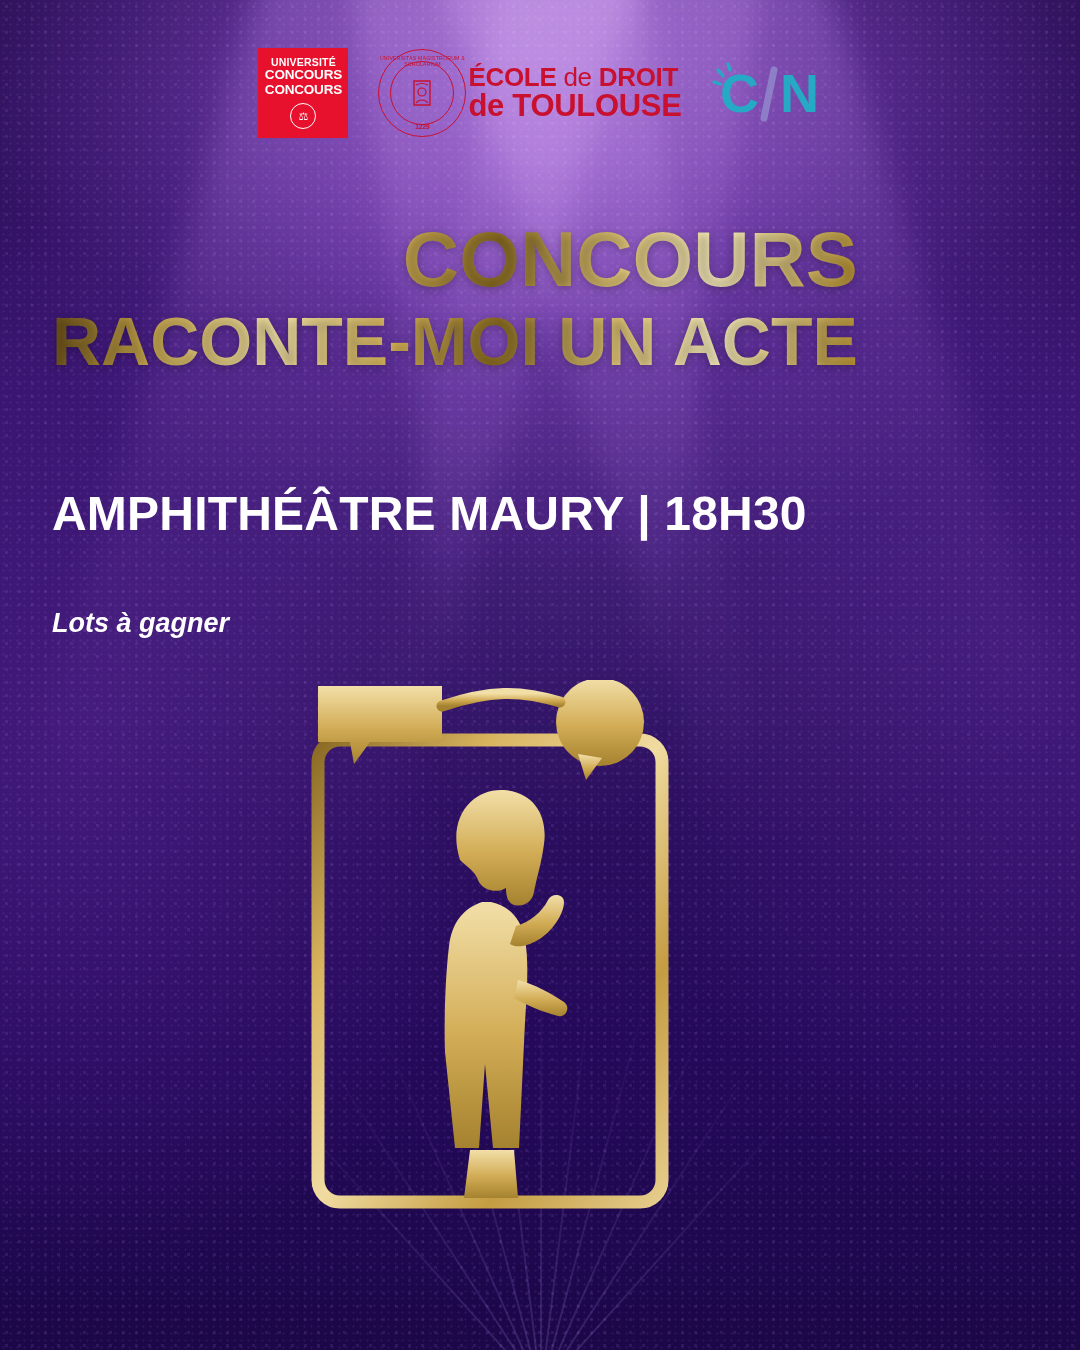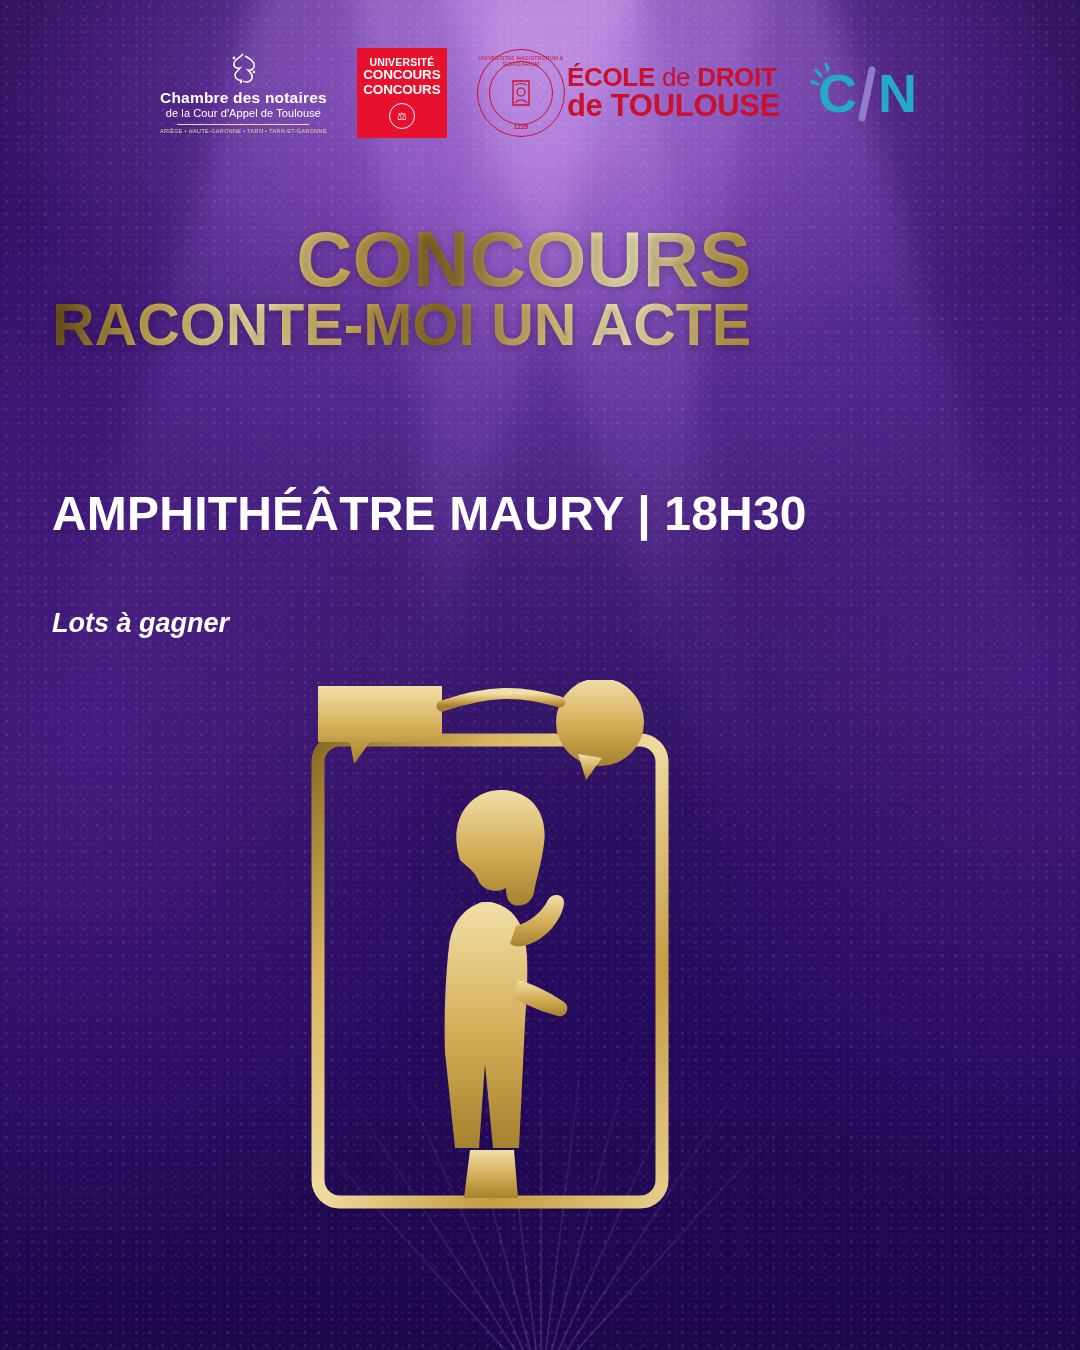--- a/index.html
+++ b/index.html
@@ -168,21 +168,21 @@
     font-weight: 800;
     letter-spacing: 0px;
     line-height: 0.96;
     background: linear-gradient(100deg,#6b4f16 0%, #c9a84c 12%, #f6e6a8 28%, #d9b75c 42%, #8e6f22 55%, #e3c878 70%, #fbf0c0 82%, #b9932f 100%);
     -webkit-background-clip: text;
     background-clip: text;
     color: transparent;
     text-shadow: 0 2px 10px rgba(0,0,0,.25);
   }
   .title-line.l1 { font-size: 78px; }
-  .title-line.l2 { font-size: 59px; margin-top: 0; }
+  .title-line.l2 { font-size: 68px; margin-top: 12px; }
 
   .meta { position: absolute; left: 52px; z-index: 5; }
   .date {
     top: 422px;
     font-size: 34px;
     font-weight: 700;
     color: #d7b352;
     letter-spacing: .4px;
   }
   .place {
@@ -233,33 +233,20 @@
     <div class="fl" style="transform: rotate(0deg)"></div>
     <div class="fl" style="transform: rotate(7deg)"></div>
     <div class="fl" style="transform: rotate(15deg)"></div>
     <div class="fl" style="transform: rotate(24deg)"></div>
     <div class="fl" style="transform: rotate(33deg)"></div>
     <div class="fl" style="transform: rotate(42deg)"></div>
   </div>
 
   <div class="logos">
 
-    <div class="logo logo-cdn">
-      <svg class="mark" viewBox="0 0 44 34">
-        <path d="M22 2c-3 4-8 5-9 9s3 6 6 5c-2 3-5 4-5 7 0 4 4 6 7 5" fill="none" stroke="#ffffff" stroke-width="1.5"></path>
-        <path d="M24 4c4 2 8 4 9 8s-2 7-6 6c3 3 5 5 4 8-1 4-6 5-9 3" fill="none" stroke="#ffffff" stroke-width="1.5"></path>
-        <circle cx="13" cy="6" r="1.4" fill="#fff"></circle>
-        <circle cx="33" cy="20" r="1.2" fill="#fff"></circle>
-        <circle cx="20" cy="30" r="1.2" fill="#fff"></circle>
-      </svg>
-      <div class="l1">Chambre des notaires</div>
-      <div class="l2">de la Cour d'Appel de Toulouse</div>
-      <div class="rule"></div>
-      <div class="l3">ARIÈGE • HAUTE-GARONNE • TARN • TARN-ET-GARONNE</div>
-    </div>
 
     <div class="logo logo-utc">
       <div class="t">
         <span class="small">UNIVERSITÉ</span>
         <span>CONCOURS</span><br>
         <span>CONCOURS</span>
       </div>
       <div class="seal">
           <span>⚖</span>
         </div>

